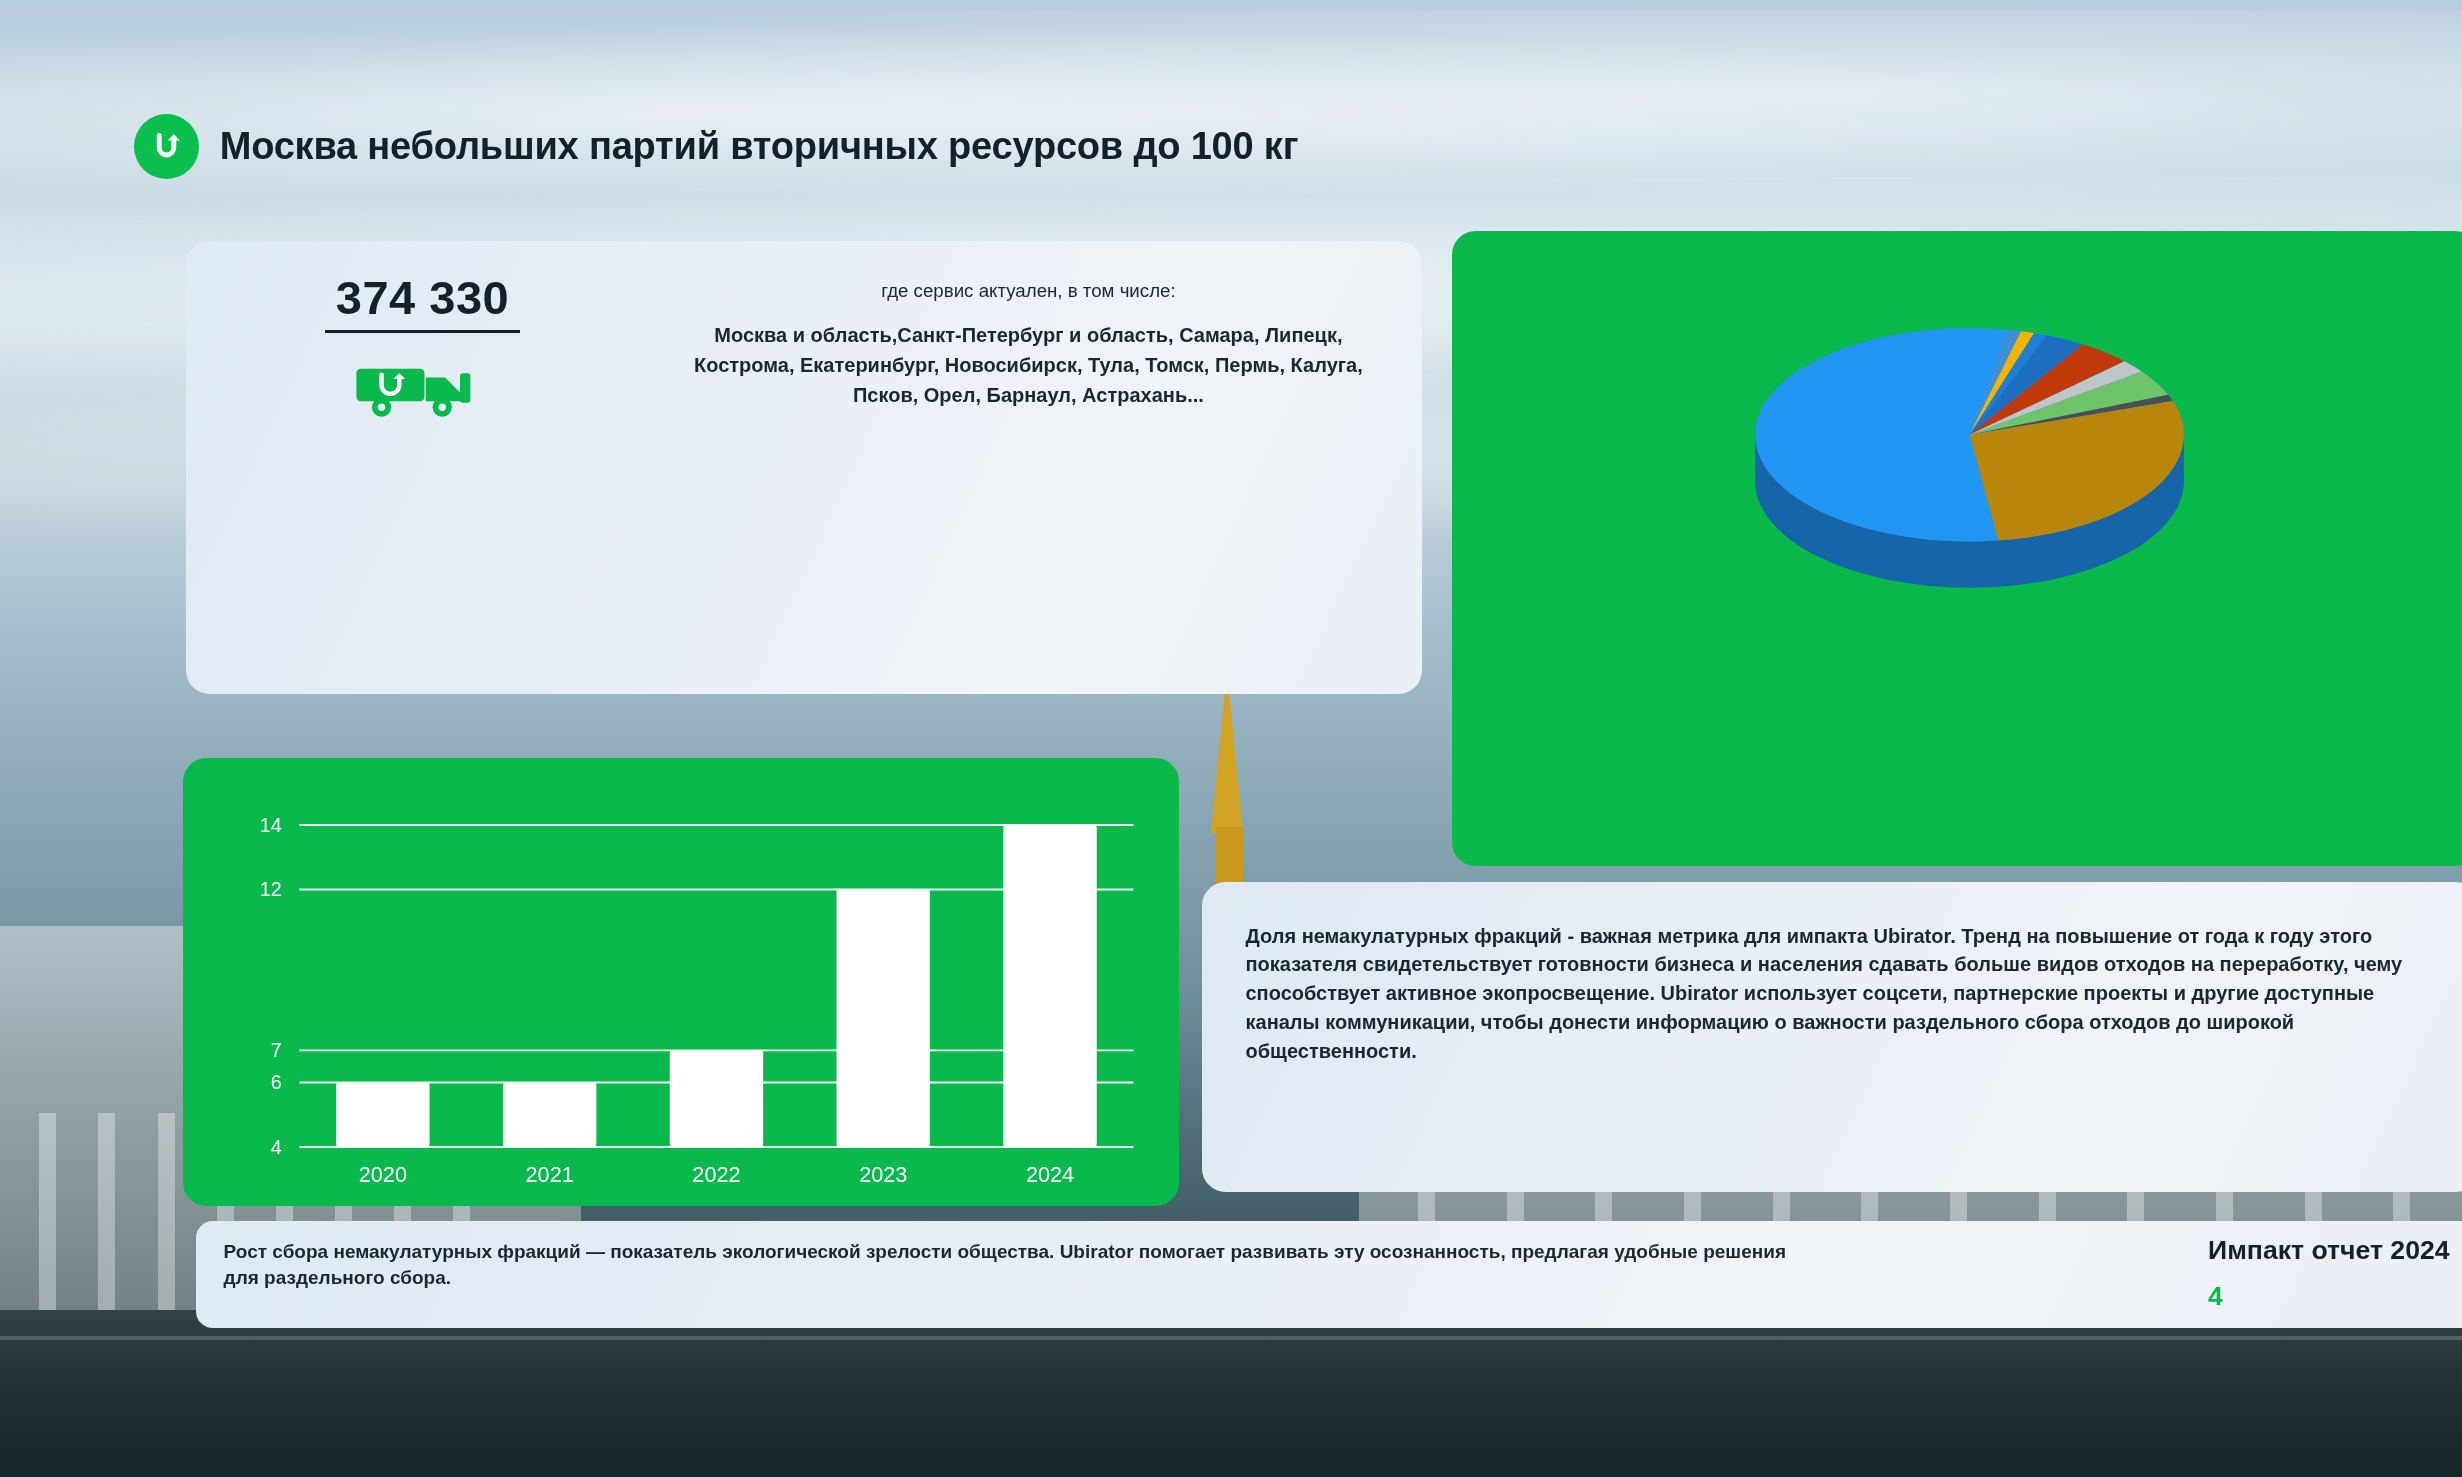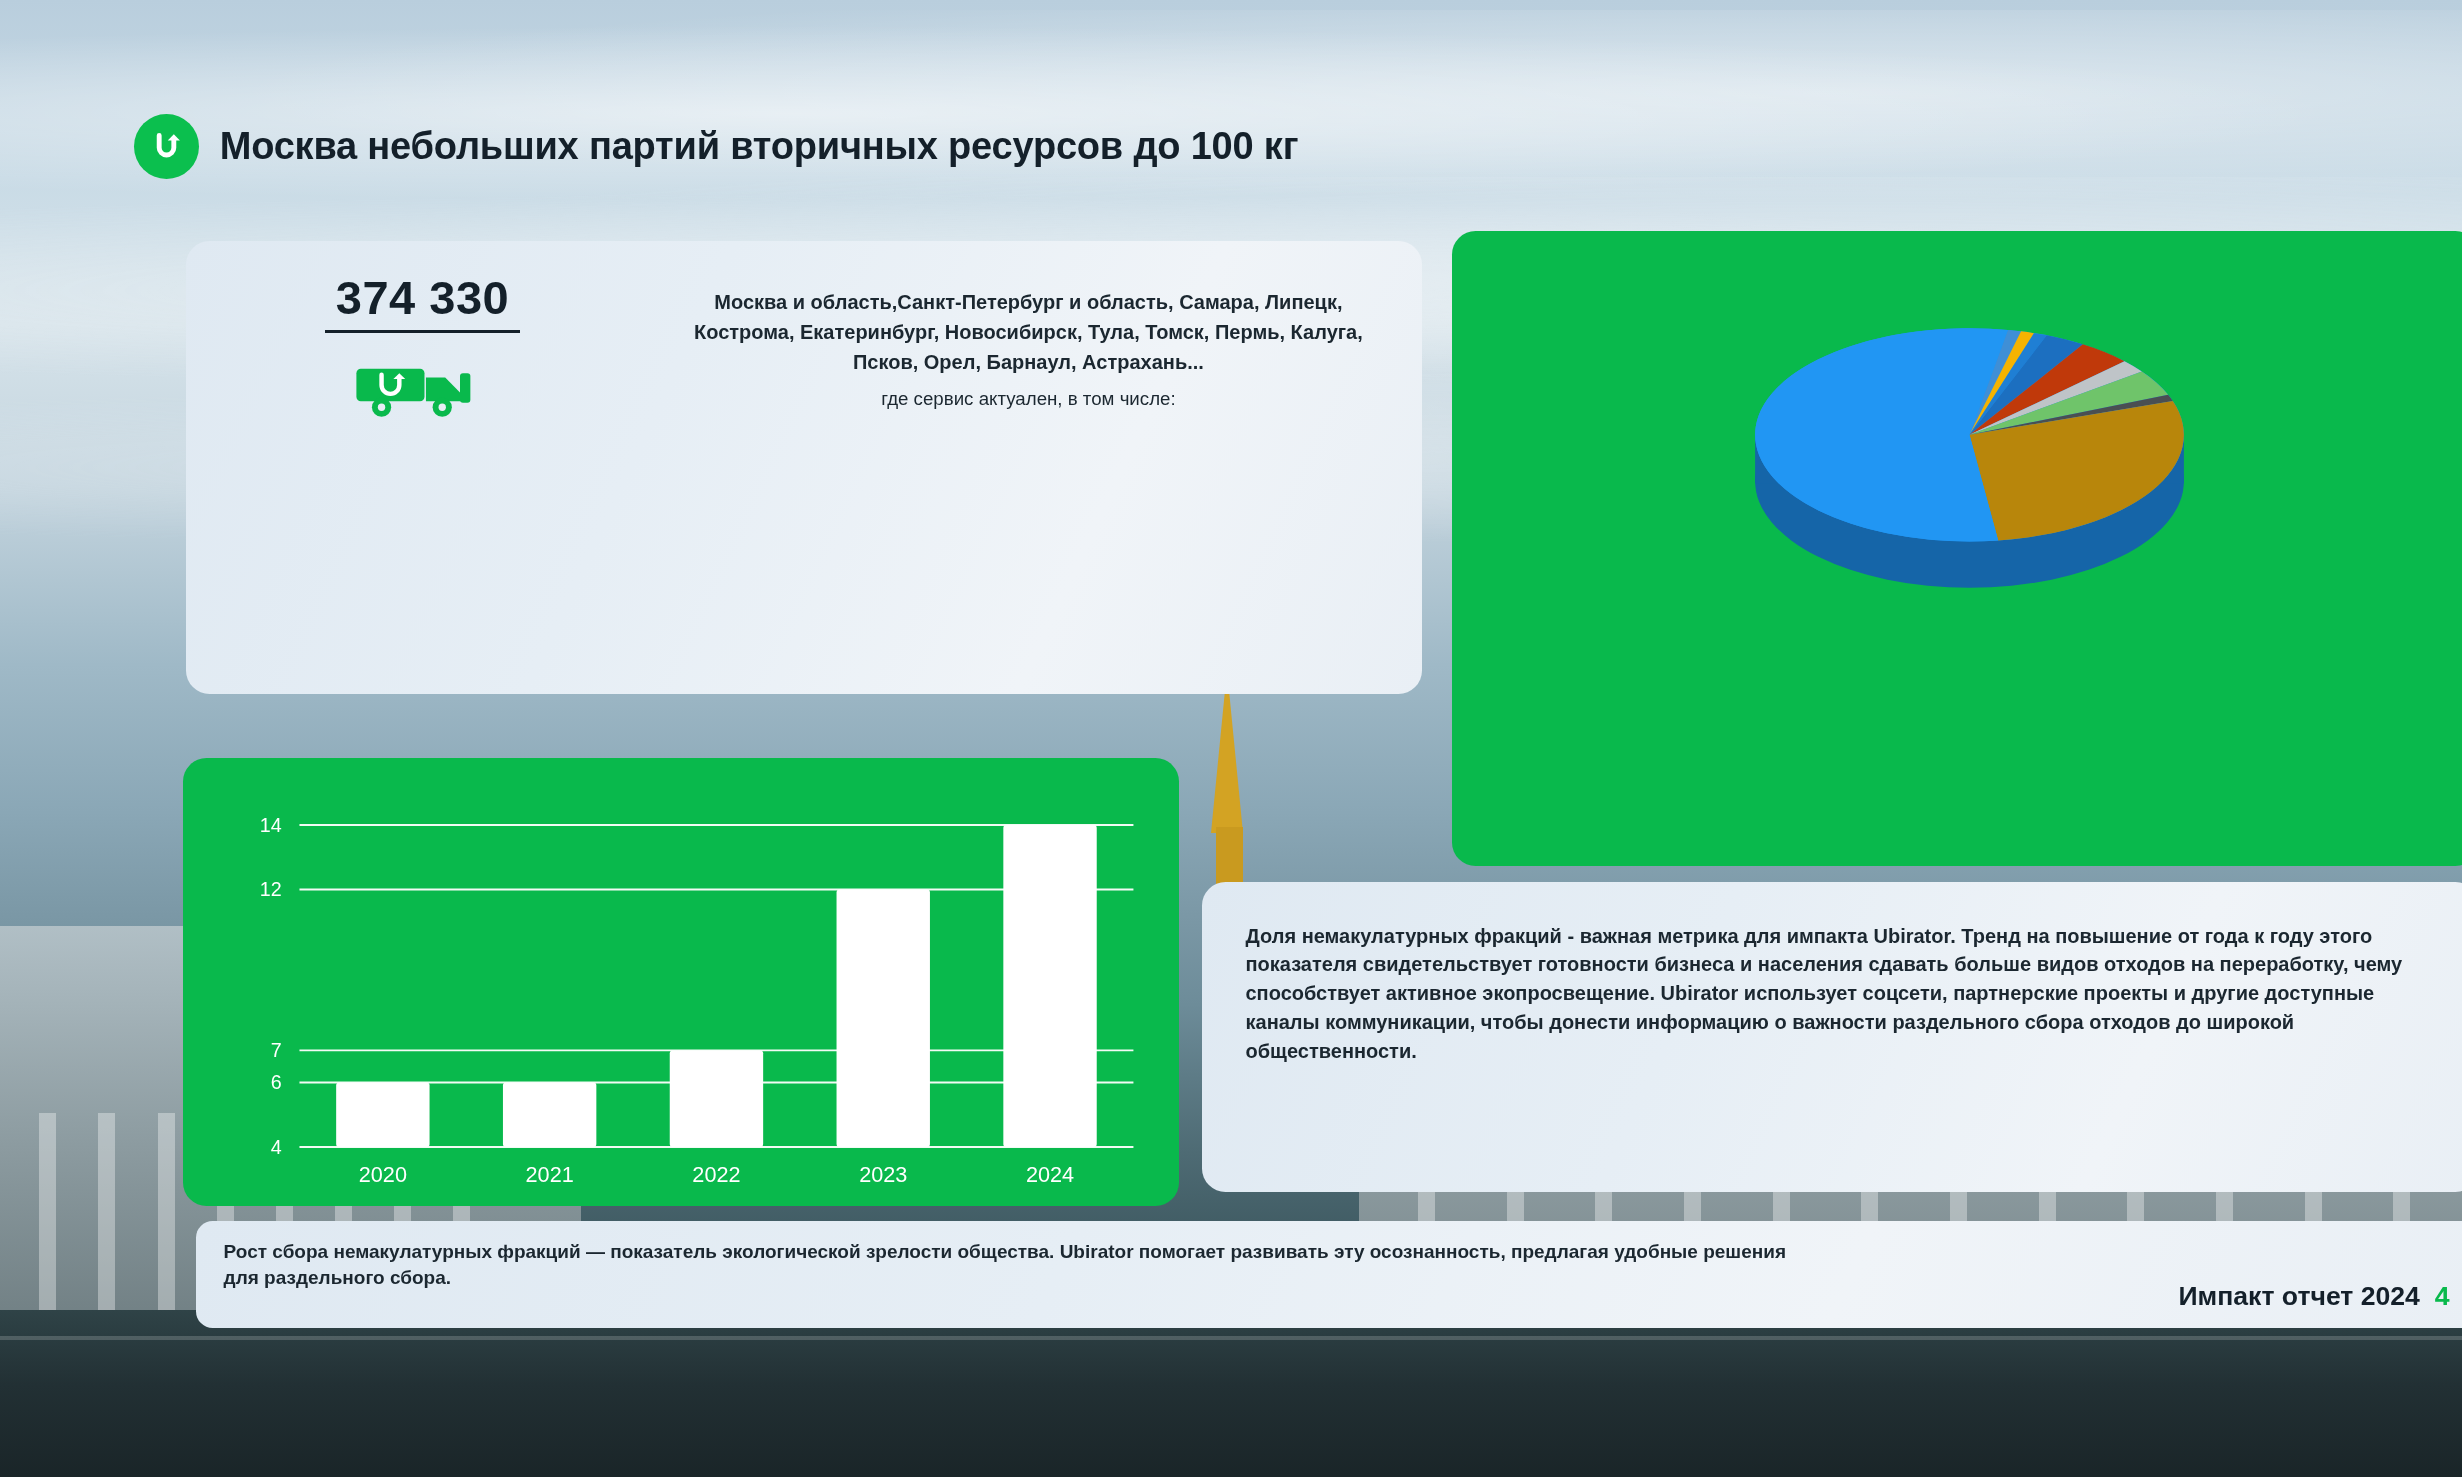--- a/index.html
+++ b/index.html
@@ -230,20 +230,21 @@
     color: #1b2730;
     font-weight: 600;
     max-width: 1601px;
   }
   #footer-meta {
     position: absolute;
     right: 29.5px; bottom: 15.8px;
     display: flex;
     align-items: baseline;
     gap: 14.8px;
+    flex-direction: column;
   }
   #footer-report {
     font-size: 26.6px;
     font-weight: 700;
     color: #14202a;
   }
   #footer-page {
     font-size: 26.6px;
     font-weight: 700;
     color: #09b94c;
@@ -308,22 +309,22 @@
         <path d="M44 36 v14 a12 12 0 0 0 24 0 V40" fill="none" stroke="#ffffff" stroke-width="6" stroke-linecap="round"></path>
         <path d="M60 42 L68 34 L76 42 Z" fill="#ffffff"></path>
         <circle cx="44" cy="80" r="13" fill="#09b94c"></circle>
         <circle cx="44" cy="80" r="5" fill="#e6eef5"></circle>
         <circle cx="126" cy="80" r="13" fill="#09b94c"></circle>
         <circle cx="126" cy="80" r="5" fill="#e6eef5"></circle>
       </svg>
     </div>
   </div>
   <div id="kpi-right">
+    <div id="cities-sub">где сервис актуален, в том числе:</div>
     <div id="cities-list">Москва и область,Санкт-Петербург и область, Самара, Липецк, Кострома, Екатеринбург, Новосибирск, Тула, Томск, Пермь, Калуга, Псков, Орел, Барнаул, Астрахань...</div>
-    <div id="cities-sub">где сервис актуален, в том числе:</div>
   </div>
 </div>
 
 <div class="card card-green" id="pie-card">
   <div id="pie-area">
     <svg id="pie-svg" viewBox="0 0 600 340">
       <defs>
         <clipPath id="pieclip">
             <rect x="0" y="0" width="600" height="340"></rect>
           </clipPath>

